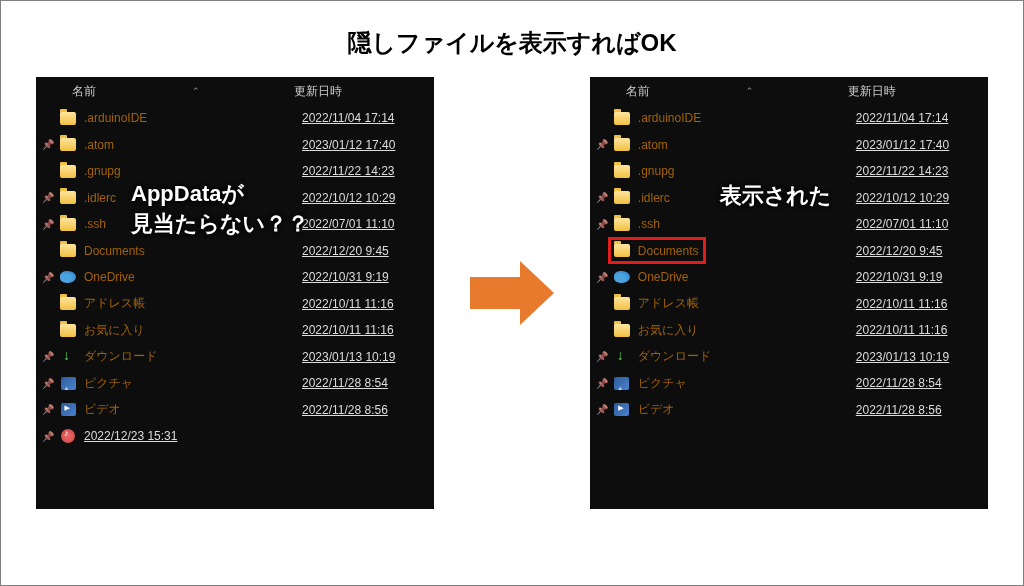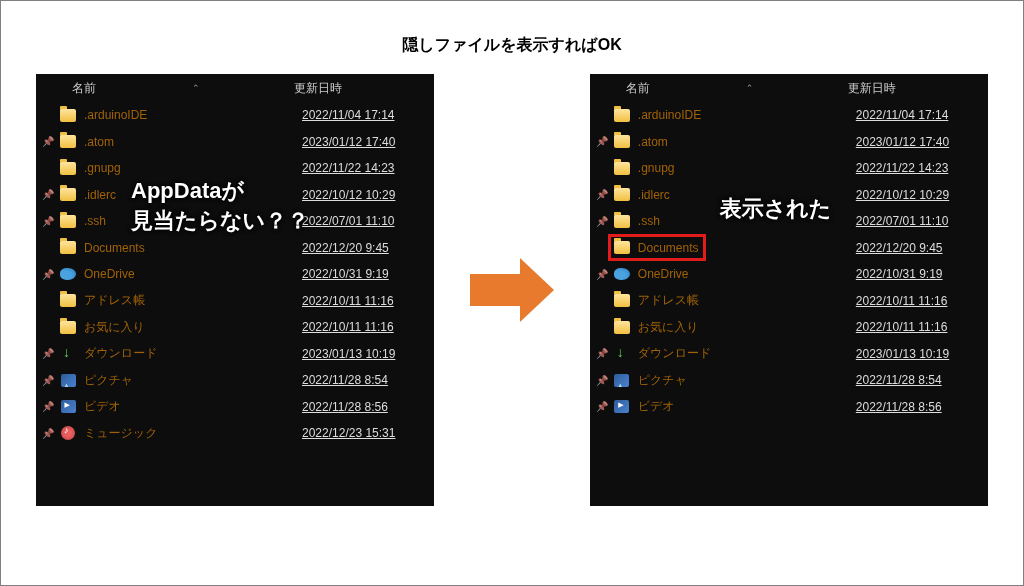--- a/index.html
+++ b/index.html
@@ -7,24 +7,24 @@
       width: 1024px;
       height: 586px;
       background: #fff;
       border: 1px solid #808080;
       font-family: "Meiryo", "Yu Gothic", sans-serif;
       position: relative;
       overflow: hidden;
     }
     .title {
       text-align: center;
-      font-size: 16px;
+      font-size: 24px;
       font-weight: bold;
       color: #000;
-      padding-top: 34px;
+      padding-top: 26px;
       padding-bottom: 18px;
     }
     .content {
       display: flex;
       align-items: center;
       justify-content: center;
       gap: 36px;
       padding: 0 35px;
     }
     .explorer-panel {
@@ -309,21 +309,20 @@
           <span class="video-icon"></span>
         </div>
         <div class="name-cell">ビデオ</div>
         <div class="date-cell">2022/11/28 8:56</div>
       </div>
       <div class="file-row">
         <div class="pin-col" style="filter: grayscale(60%);">📌</div>
         <div class="icon-col">
           <span class="music-icon"></span>
         </div>
-        <div class="name-cell">ミュージック</div>
         <div class="date-cell">2022/12/23 15:31</div>
       </div>
       <div class="overlay-text" style="left: 95px; top: 102px;">AppDataが<br>見当たらない？？</div>
     </div>
   <div class="arrow-block">
     <div class="arrow-shaft"></div>
     <div class="arrow-head"></div>
   </div>
   <div class="explorer-panel" id="right-panel">
       <div class="col-header">
@@ -423,15 +422,15 @@
         <div class="date-cell">2022/11/28 8:54</div>
       </div>
       <div class="file-row">
         <div class="pin-col" style="filter: grayscale(60%);">📌</div>
         <div class="icon-col">
           <span class="video-icon"></span>
         </div>
         <div class="name-cell">ビデオ</div>
         <div class="date-cell">2022/11/28 8:56</div>
       </div>
-      <div class="overlay-text" style="left: 130px; top: 120px;">表示された</div>
+      <div class="overlay-text" style="left: 130px; top: 104px;">表示された</div>
     </div>
 </div>
 
 </body></html>

